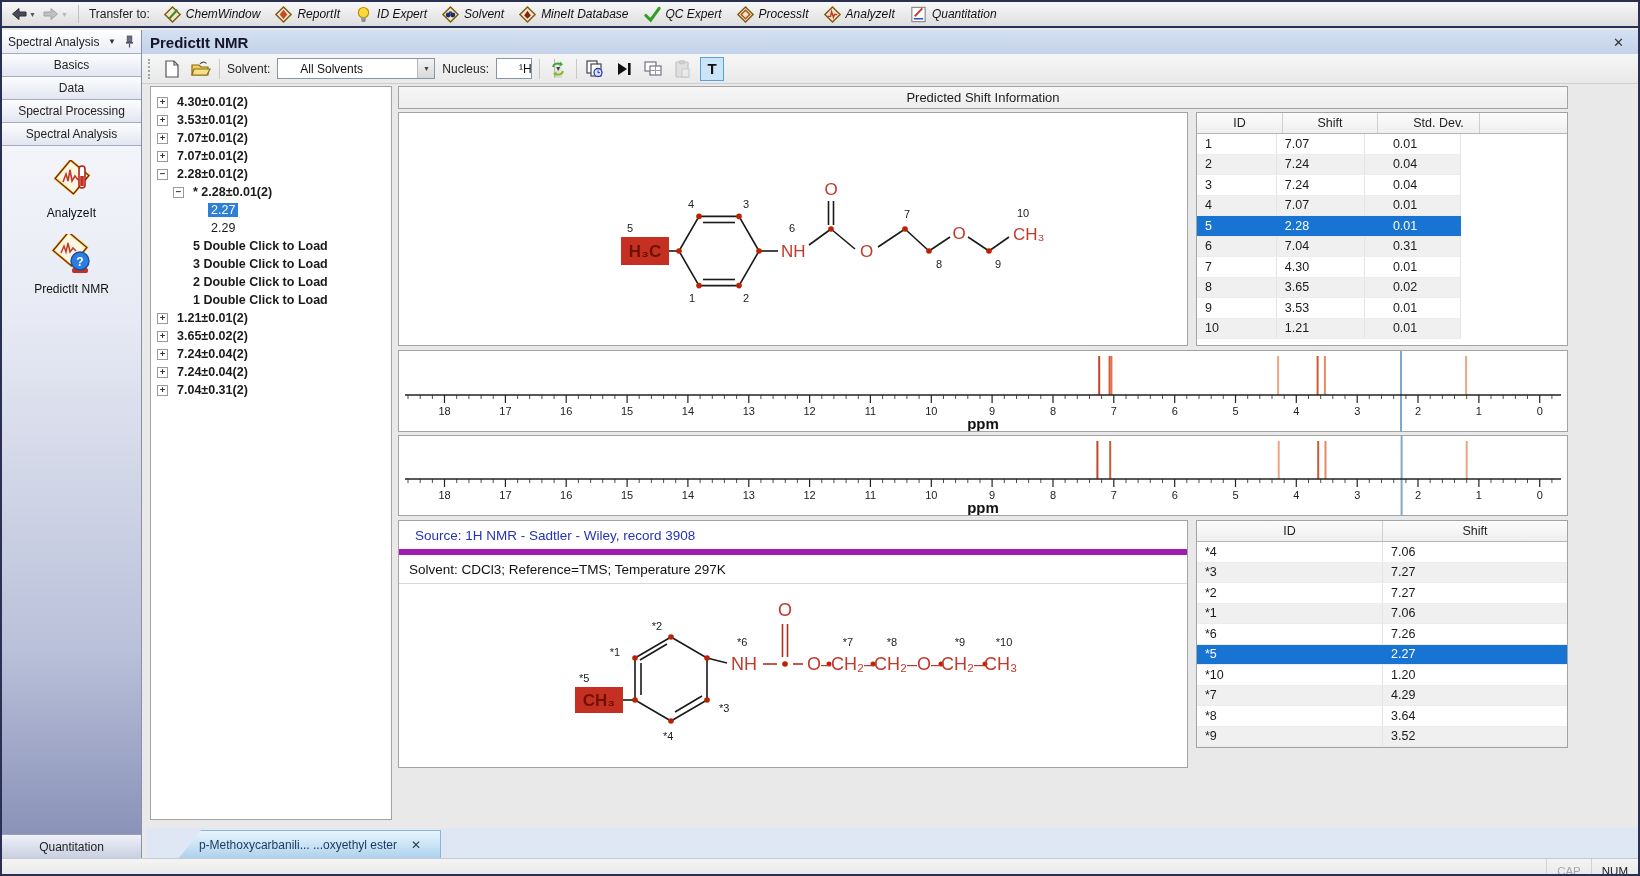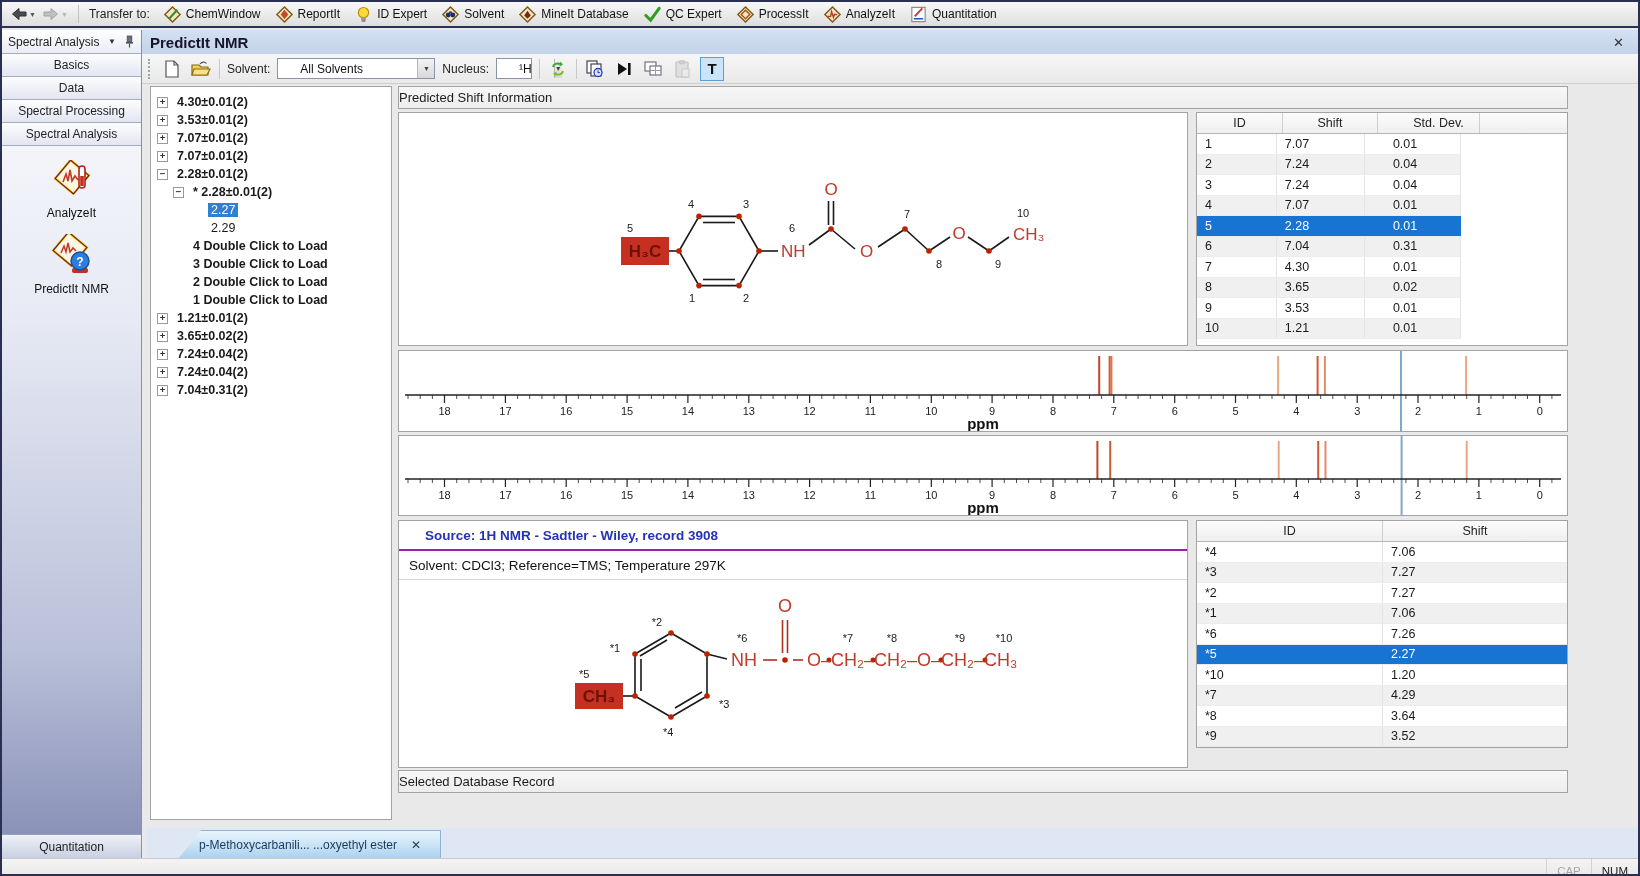--- a/index.html
+++ b/index.html
@@ -11,21 +11,21 @@
   #topbar { position:absolute; left:0; top:0; width:1636px; height:26px;
     background:linear-gradient(#f8f8f8,#dedede); border-bottom:2px solid #273259;
     display:flex; align-items:center; padding-left:6px; gap:2px; }
   .navgrp { display:flex; align-items:center; gap:2px; padding-right:8px; border-right:1px solid #c2c2c2; margin-right:8px; }
   .navbtn { display:flex; align-items:center; gap:1px; padding:1px 2px; }
   .caret { font-size:7px; color:#555; }
   .caret.dis { color:#b5b5b5; }
   #transfer-label { margin-right:6px; color:#222; }
   .tbtn { display:flex; align-items:center; gap:4px; padding:2px 7px 2px 5px; height:22px; cursor:default; }
   .tbtn svg { flex:0 0 auto; }
-  .tbtn span.lbl { color:#111; }
+  .tbtn span.lbl { color:#111;font-style:italic; }
 
   
   #sidebar { position:absolute; left:0; top:28px; width:140px; height:828px;
     background:linear-gradient(#fbfcfe 0%, #e7eaf4 35%, #b9c0d9 75%, #848cb4 100%);
     border-right:1px solid #8a8fae; }
   #sidebar-header { height:24px; background:linear-gradient(#ffffff,#e9ecf5); border-bottom:1px solid #aab0c6;
     display:flex; align-items:center; padding:0 6px; }
   #sidebar-header .hdr-label { flex:1; font-size:12px; color:#222; }
   #sidebar-header .hdr-caret { font-size:8px; color:#333; margin-right:8px; }
   .accordion { height:24px; background:linear-gradient(#fdfdfe,#e2e6f0); border:1px solid #a6acc4; border-left:none; border-right:none;
@@ -56,21 +56,21 @@
   #nucleus-select { width:36px; }
   .tbutton { width:24px; height:24px; display:flex; align-items:center; justify-content:center;
     font-size:15px; font-weight:bold; color:#111; }
   .tbutton.active { background:#cbe4f7; border:1px solid #5c9fd4; }
   .disabled { opacity:.45; }
 
   
   #content { position:absolute; left:0; top:54px; width:1496px; height:744px; background:#e9e9e9; }
   .panel { position:absolute; background:#fff; border:1px solid #a3a3a3; }
   .hdrbar { position:absolute; background:linear-gradient(#f7f7f7,#ededed); border:1px solid #a3a3a3;
-    display:flex; align-items:center; justify-content:flex-start; font-size:13px; color:#1c1c1c; }
+    display:flex; align-items:center; justify-content:center; font-size:13px; color:#1c1c1c; }
 
   
   #tree-panel { left:8px; top:2px; width:242px; height:734px; overflow:hidden; padding-top:6px; }
   .titem { display:flex; align-items:center; height:18px; font-size:12.5px; color:#1a1a1a; }
   .titem.bold { font-weight:bold; }
   .titem.lvl0 { padding-left:6px; }
   .titem.lvl1 { padding-left:22px; }
   .titem.lvl2 { padding-left:40px; }
   .texp { width:11px; height:11px; border:1px solid #9a9a9a; background:#fff; display:inline-flex;
     align-items:center; justify-content:center; font-size:9.5px; line-height:1; color:#333; margin-right:6px; flex:0 0 auto; }
@@ -95,21 +95,21 @@
   .trow.selected { background:#1874d2 !important; color:#fff; }
   .trow.selected span { border-right-color:#1874d2; }
 
   
   #hdr-predicted { left:256px; top:2px; width:1170px; height:23px; }
   #hdr-selected { left:256px; top:686px; width:1170px; height:23px; }
 
   
   #molecule-panel { left:256px; top:28px; width:790px; height:234px; }
   #source-panel { left:256px; top:436px; width:790px; height:248px; }
-  #source-panel .srcline { padding:7px 26px 6px; font-size:13.5px; color:#2633b8; border-bottom:2px solid #a21caf;font-weight:bold; }
+  #source-panel .srcline { padding:7px 16px 6px; font-size:13.5px; color:#2633b8; border-bottom:6px solid #a21caf; }
   #source-panel .condline { padding:7px 10px 6px; font-size:13.5px; color:#111; border-bottom:1px solid #d8d8d8; }
 
   
   #spectrum1 { left:256px; top:266px; width:1170px; height:82px; }
   #spectrum2 { left:256px; top:351px; width:1170px; height:81px; }
   .spec-svg { width:100%; height:100%; display:block; }
 
   
   #tabstrip { position:absolute; left:144px; top:826px; width:1496px; height:30px; background:#dfe7f4; }
   #doc-tab { position:absolute; left:33px; top:2px; width:262px; height:28px;
@@ -383,21 +383,21 @@
             <span class="tlabel">2.27</span>
           </div>
 
           <div class="titem lvl2">
             <span class="texp"></span>
             <span class="tlabel">2.29</span>
           </div>
 
           <div class="titem lvl1 bold">
             <span class="texp"></span>
-            <span class="tlabel">4 Double Click to Load</span>
+            <span class="tlabel">5 Double Click to Load</span>
           </div>
 
           <div class="titem lvl1 bold">
             <span class="texp"></span>
             <span class="tlabel">3 Double Click to Load</span>
           </div>
 
           <div class="titem lvl1 bold">
             <span class="texp"></span>
             <span class="tlabel">2 Double Click to Load</span>
@@ -925,23 +925,20 @@
             <span class="c2">3.64</span>
           </div>
 
           <div class="trow">
             <span class="c1">*9</span>
             <span class="c2">3.52</span>
           </div>
         </div>
     </div>
 
-    <div class="hdrbar" id="hdr-selected">
-      <span>Selected Database Record</span>
-    </div>
   </div>
 </div>
 
 <div id="tabstrip">
   <div id="doc-tab">
     <span>p-Methoxycarbanili... ...oxyethyl ester</span>
     <span class="tclose">✕</span>
   </div>
 </div>
 <div id="statusbar">

